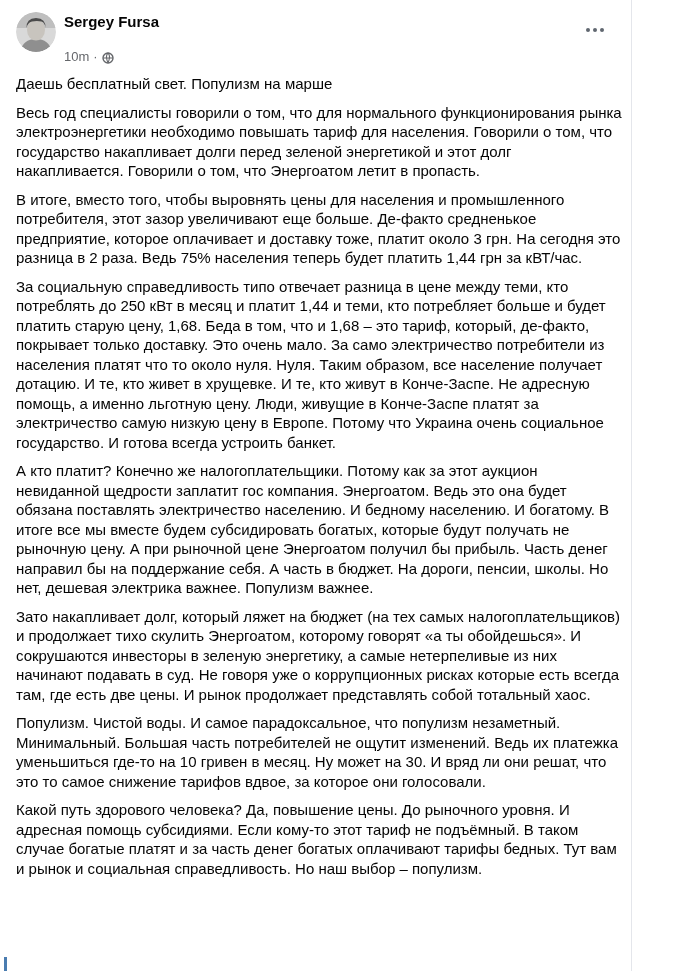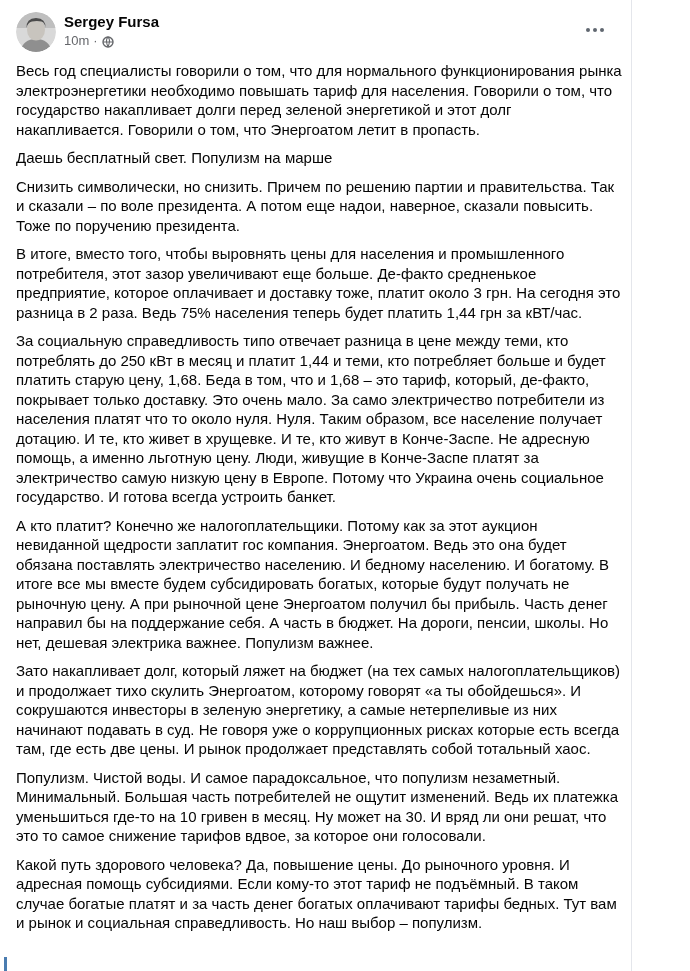--- a/index.html
+++ b/index.html
@@ -39,21 +39,21 @@
     font-size: 15px;
     font-weight: 700;
     color: #050505;
     line-height: 19px;
     cursor: pointer;
   }
   .meta-row {
     display: flex;
     align-items: center;
     gap: 4px;
-    margin-top: 2px;
+    margin-top: 18px;
     font-size: 13px;
     color: #65676b;
     line-height: 16px;
   }
   .meta-dot { color: #65676b; }
   .globe-icon { display: inline-flex; margin-top: 1px; }
   .more-options-button {
     border: none;
     background: transparent;
     padding: 8px 6px;
@@ -124,23 +124,22 @@
       </div>
     </div>
     <button class="more-options-button" aria-label="More options">
       <span class="more-dot"></span>
       <span class="more-dot"></span>
       <span class="more-dot"></span>
     </button>
   </div>
 
   <div class="post-body">
+    <p>Даешь бесплатный свет. Популизм на марше</p>
     <p>Весь год специалисты говорили о том, что для нормального функционирования рынка электроэнергетики необходимо повышать тариф для населения. Говорили о том, что государство накапливает долги перед зеленой энергетикой и этот долг накапливается. Говорили о том, что Энергоатом летит в пропасть.</p>
-    <p>Даешь бесплатный свет. Популизм на марше</p>
-    <p>Снизить символически, но снизить. Причем по решению партии и правительства. Так и сказали – по воле президента. А потом еще надои, наверное, сказали повысить. Тоже по поручению президента.</p>
     <p>В итоге, вместо того, чтобы выровнять цены для населения и промышленного потребителя, этот зазор увеличивают еще больше. Де-факто средненькое предприятие, которое оплачивает и доставку тоже, платит около 3 грн. На сегодня это разница в 2 раза. Ведь 75% населения теперь будет платить 1,44 грн за кВТ/час.</p>
     <p>За социальную справедливость типо отвечает разница в цене между теми, кто потреблять до 250 кВт в месяц и платит 1,44 и теми, кто потребляет больше и будет платить старую цену, 1,68. Беда в том, что и 1,68 – это тариф, который, де-факто, покрывает только доставку. Это очень мало. За само электричество потребители из населения платят что то около нуля. Нуля. Таким образом, все население получает дотацию. И те, кто живет в хрущевке. И те, кто живут в Конче-Заспе. Не адресную помощь, а именно льготную цену. Люди, живущие в Конче-Заспе платят за электричество самую низкую цену в Европе. Потому что Украина очень социальное государство. И готова всегда устроить банкет.</p>
     <p>А кто платит? Конечно же налогоплательщики. Потому как за этот аукцион невиданной щедрости заплатит гос компания. Энергоатом. Ведь это она будет обязана поставлять электричество населению. И бедному населению. И богатому. В итоге все мы вместе будем субсидировать богатых, которые будут получать не рыночную цену. А при рыночной цене Энергоатом получил бы прибыль. Часть денег направил бы на поддержание себя. А часть в бюджет. На дороги, пенсии, школы. Но нет, дешевая электрика важнее. Популизм важнее.</p>
     <p>Зато накапливает долг, который ляжет на бюджет (на тех самых налогоплательщиков) и продолжает тихо скулить Энергоатом, которому говорят «а ты обойдешься». И сокрушаются инвесторы в зеленую энергетику, а самые нетерпеливые из них начинают подавать в суд. Не говоря уже о коррупционных рисках которые есть всегда там, где есть две цены. И рынок продолжает представлять собой тотальный хаос.</p>
     <p>Популизм. Чистой воды. И самое парадоксальное, что популизм незаметный. Минимальный. Большая часть потребителей не ощутит изменений. Ведь их платежка уменьшиться где-то на 10 гривен в месяц. Ну может на 30. И вряд ли они решат, что это то самое снижение тарифов вдвое, за которое они голосовали.</p>
     <p>Какой путь здорового человека? Да, повышение цены. До рыночного уровня. И адресная помощь субсидиями. Если кому-то этот тариф не подъёмный. В таком случае богатые платят и за часть денег богатых оплачивают тарифы бедных. Тут вам и рынок и социальная справедливость. Но наш выбор – популизм.</p>
   </div>
 
   <div class="text-cursor"></div>
 

